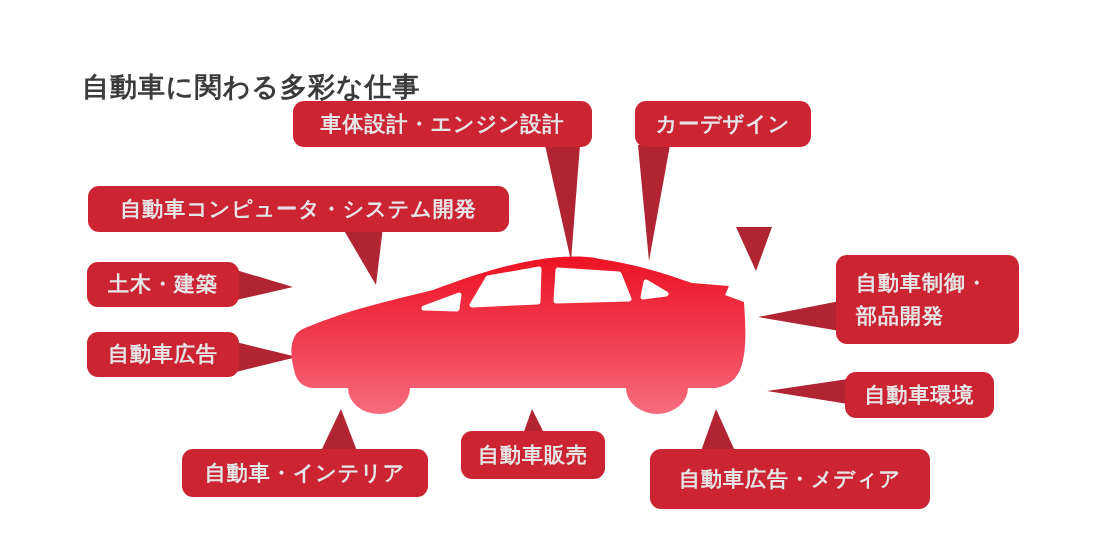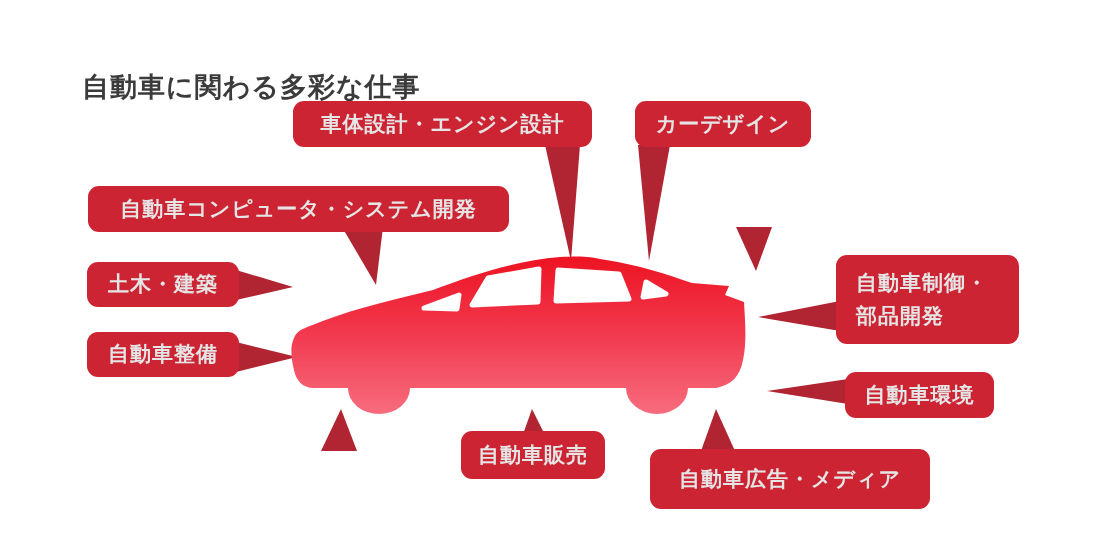--- a/index.html
+++ b/index.html
@@ -122,22 +122,23 @@
   <div class="bubble" style="left:88px; top:186px; width:421px; height:46px;">自動車コンピュータ・システム開発</div>
 
 
   <div class="bubble two-line" style="left:836px; top:255px; width:183px; height:89px;">
     <span>自動車制御・</span>
     <span>部品開発</span>
   </div>
 
   <div class="bubble" style="left:87px; top:262px; width:152px; height:45px;">土木・建築</div>
 
-  <div class="bubble" style="left:87px; top:332px; width:152px; height:45px;">自動車整備</div>
+  <div class="bubble" style="left:87px; top:332px; width:152px; height:45px;">自動車広告</div>
 
   <div class="bubble" style="left:845px; top:372px; width:149px; height:46px;">自動車環境</div>
 
+  <div class="bubble" style="left:182px; top:449px; width:246px; height:48px;">自動車・インテリア</div>
 
   <div class="bubble" style="left:461px; top:431px; width:144px; height:48px;">自動車販売</div>
 
   <div class="bubble" style="left:650px; top:449px; width:280px; height:60px;">自動車広告・メディア</div>
 
 </div>
 
 </body></html>

